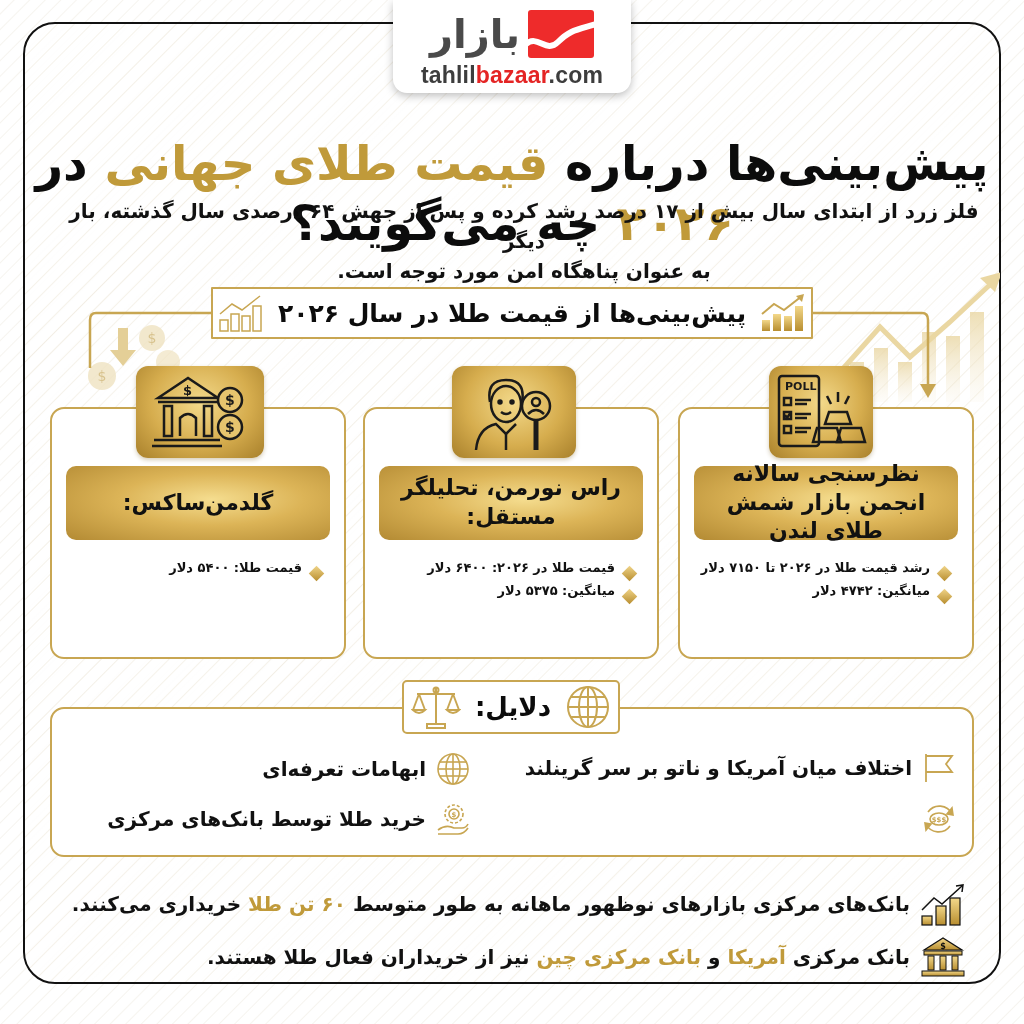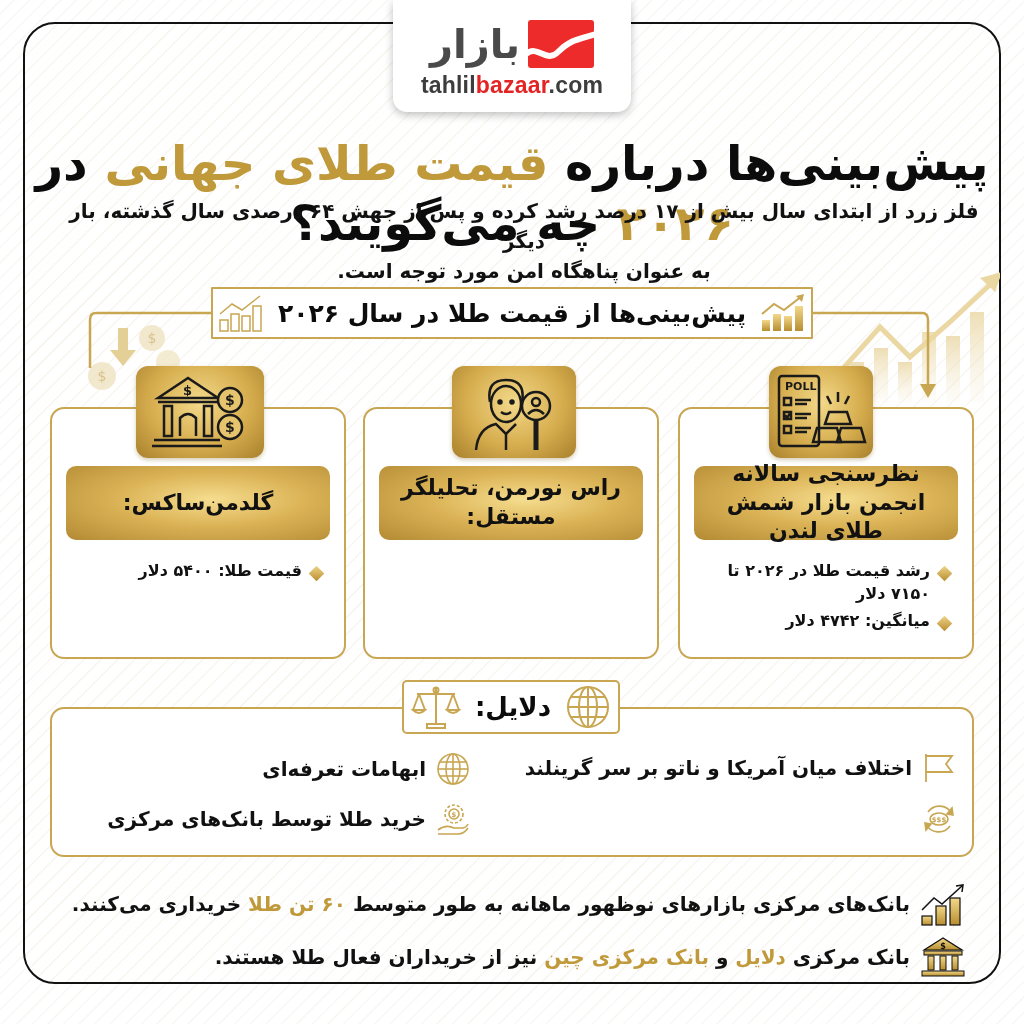--- a/index.html
+++ b/index.html
@@ -11,21 +11,21 @@
     background: repeating-linear-gradient(135deg, #ffffff 0px, #ffffff 9px, #f6f4ef 10px, #ffffff 11px);
   }
   .frame {
     position: absolute; left: 23px; top: 22px; width: 978px; height: 962px;
     border: 2px solid #111; border-radius: 32px;
     background: repeating-linear-gradient(135deg, rgba(255,255,255,0.92) 0px, rgba(255,255,255,0.92) 10px, rgba(238,232,218,0.55) 11px, rgba(255,255,255,0.92) 12px);
   }
 
   
   .logo-box {
-    position: absolute; left: 393px; top: 0; width: 238px; height: 112px;
+    position: absolute; left: 393px; top: 0; width: 238px; height: 93px;
     background: #fff; border-radius: 0 0 14px 14px;
     box-shadow: 0 3px 8px rgba(0,0,0,0.25);
     display: flex; flex-direction: column; align-items: center; justify-content: center;
   }
   .logo-top { display: flex; align-items: center; gap: 8px; direction: ltr; margin-top: 6px; }
   .logo-word { font-family: "DejaVu Sans", sans-serif; font-weight: bold; font-size: 40px; color: #4a4a4a; line-height: 1; letter-spacing: -1px; }
   .logo-mark { width: 66px; height: 48px; background: #ee2b2b; border-radius: 3px; position: relative; overflow: hidden; }
   .logo-mark svg { position: absolute; left: 0; top: 0; }
   .logo-url { font-family: "Liberation Sans", sans-serif; font-weight: bold; font-size: 23px; color: #3d3d3d; direction: ltr; margin-top: 4px; letter-spacing: 0.2px; }
   .logo-url .red { color: #e42424; }
@@ -66,21 +66,21 @@
     display: flex; align-items: center; justify-content: center;
     box-shadow: 0 2px 4px rgba(120,90,20,0.3);
   }
   .card-head {
     position: absolute; left: 14px; right: 14px; top: 57px; height: 74px; border-radius: 10px;
     background: radial-gradient(ellipse at 55% 45%, #f5dd8f 0%, #dcb457 45%, #b38a33 100%);
     display: flex; align-items: center; justify-content: center; text-align: center;
     direction: rtl; font-size: 22px; font-weight: bold; color: #111; line-height: 1.3; padding: 0 8px;
   }
   .card-list { position: absolute; left: 12px; right: 18px; top: 150px; direction: rtl; list-style: none; }
-  .card-list li { font-size: 16px; font-weight: bold; color: #111; line-height: 1.45; position: relative; padding-right: 24px; margin-bottom: 4px; }
+  .card-list li { font-size: 13px; font-weight: bold; color: #111; line-height: 1.45; position: relative; padding-right: 24px; margin-bottom: 4px; }
   .card-list li .bullet {
     position: absolute; right: 4px; top: 9px; width: 11px; height: 11px; transform: rotate(45deg);
     background: linear-gradient(135deg, #f0d488, #b88e30);
   }
 
   
   .reasons-box {
     position: absolute; left: 50px; top: 707px; width: 924px; height: 150px;
     border: 2px solid #c8a652; border-radius: 14px; background: #fff;
   }
@@ -218,20 +218,24 @@
     <polygon points="46,56 66,56 70,70 42,70"></polygon>
     <polygon points="70,56 90,56 94,70 66,70"></polygon>
     <line x1="67" y1="20" x2="67" y2="30"></line>
       <line x1="56" y1="24" x2="60" y2="32"></line>
       <line x1="78" y1="24" x2="74" y2="32"></line>
   </svg>
 </div>
 
 <div class="card" style="left:363px;padding-left:40px;">
   <div class="card-head">راس نورمن، تحلیلگر مستقل:</div>
+  <ul class="card-list">
+    <li><span class="bullet"></span><span>قیمت طلا در ۲۰۲۶: ۶۴۰۰ دلار</span></li>
+    <li><span class="bullet"></span><span>میانگین: ۵۳۷۵ دلار</span></li>
+  </ul>
 </div>
 <div class="card-icon-box" style="left:452px;width:124px;">
   <svg width="100" height="80" viewBox="0 0 100 80" fill="none" stroke="#1a1a1a" stroke-width="2.5">
     <path d="M26 30 Q22 8 42 8 Q62 8 58 30"></path>
     <ellipse cx="42" cy="32" rx="15" ry="18"></ellipse>
     <circle cx="36" cy="30" r="1.5" fill="#1a1a1a"></circle>
       <circle cx="48" cy="30" r="1.5" fill="#1a1a1a"></circle>
     <path d="M37 40 Q42 44 47 40"></path>
     <path d="M12 78 Q14 56 32 52 L42 62 L52 52"></path>
     <line x1="42" y1="62" x2="42" y2="78"></line>
@@ -371,14 +375,14 @@
         </defs>
       <polygon points="4,14 23,2 42,14" fill="url(#gk)" stroke="#111" stroke-width="1.2"></polygon>
       <text x="23" y="13" font-size="8" text-anchor="middle" fill="#111" font-family="DejaVu Sans, sans-serif">$</text>
       <rect x="4" y="15" width="38" height="4" fill="url(#gk)" stroke="#111" stroke-width="1"></rect>
       <rect x="8" y="20" width="6" height="14" fill="url(#gk)" stroke="#111" stroke-width="1"></rect>
       <rect x="20" y="20" width="6" height="14" fill="url(#gk)" stroke="#111" stroke-width="1"></rect>
       <rect x="32" y="20" width="6" height="14" fill="url(#gk)" stroke="#111" stroke-width="1"></rect>
       <rect x="2" y="35" width="42" height="5" fill="url(#gk)" stroke="#111" stroke-width="1"></rect>
     </svg>
   </span>
-  <span><span>بانک مرکزی </span><span class="hl">دلایل</span><span> و </span><span class="hl">بانک مرکزی چین</span><span> نیز از خریداران فعال طلا هستند.</span></span>
+  <span><span>بانک مرکزی </span><span class="hl">آمریکا</span><span> و </span><span class="hl">بانک مرکزی چین</span><span> نیز از خریداران فعال طلا هستند.</span></span>
 </div>
 
 </body></html>

